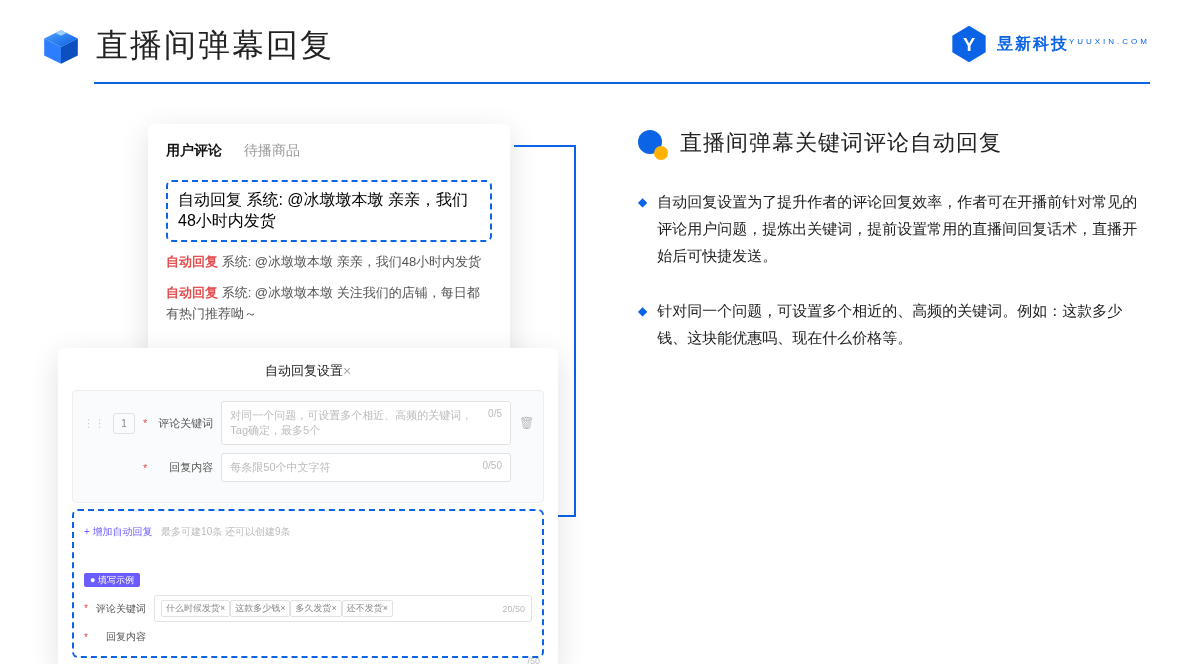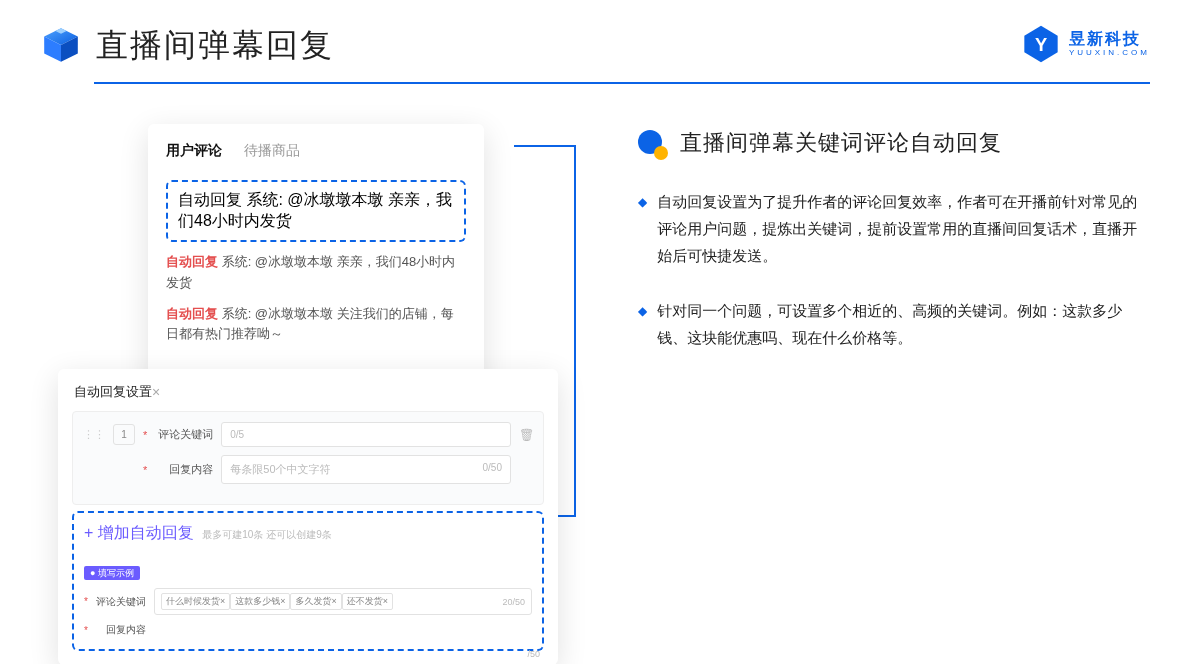--- a/index.html
+++ b/index.html
@@ -1,49 +1,49 @@
 <!DOCTYPE html>
 <html><head>
 <meta charset="utf-8">
 <style>
 *{box-sizing:border-box;margin:0;padding:0;font-family:"Microsoft YaHei","PingFang SC",sans-serif}
 body{width:1180px;height:664px;background:#fff;position:relative;overflow:hidden}
-.header{display:flex;align-items:flex-start;padding:24px 40px 14px 40px}
+.header{display:flex;align-items:flex-end;padding:24px 40px 14px 40px}
 .header-icon{width:42px;height:42px;margin-right:14px;display:flex;align-items:center;justify-content:center}
 .header-icon svg{width:42px;height:42px}
 .header-title{font-size:32px;font-weight:500;color:#222;letter-spacing:2px}
 .brand{position:absolute;right:30px;top:24px;display:flex;align-items:center}
 .brand-icon{width:40px;height:40px;display:flex;align-items:center;justify-content:center}
-.brand-text{margin-left:8px;display:flex;flex-direction:column;justify-content:center}
+.brand-text{margin-left:8px;display:flex;flex-direction:row;justify-content:center}
 .brand-cn{font-size:16px;font-weight:700;color:#0b63e6;letter-spacing:2px;line-height:1}
 .brand-en{font-size:8px;color:#0b63e6;letter-spacing:3px;margin-top:1px}
 .underline{height:2px;background:#0b63e6;margin:0 30px 0 94px}
 .content{display:flex;padding:40px 30px 20px 58px}
 .left{width:510px;position:relative}
-.panel1{background:#fff;border-radius:6px;box-shadow:0 8px 30px rgba(0,0,0,0.12);width:336px;margin-left:90px;padding:18px 18px 40px 18px}
+.panel1{background:#fff;border-radius:6px;box-shadow:0 8px 30px rgba(0,0,0,0.12);width:362px;margin-left:90px;padding:18px 18px 40px 18px}
 .tabs{display:flex;gap:22px;font-size:14px;padding-bottom:14px}
 .tab-active{font-weight:700;color:#111}
 .tab-inactive{color:#999}
 .msg{font-size:13px;color:#555;margin-top:10px;line-height:1.6}
 .msg .tag{color:#e44f4f;font-weight:600}
 .msg-highlight{border:2px dashed #0b63e6;border-radius:6px;padding:8px 10px;margin-top:6px}
 .panel2{background:#fff;border-radius:6px;box-shadow:0 8px 30px rgba(0,0,0,0.12);width:500px;position:relative;margin-top:-16px;padding:12px 14px 14px 14px}
-.p2-title{display:flex;justify-content:flex-start;align-items:center;font-size:13px;color:#222;padding:2px 2px 10px 2px}
+.p2-title{display:flex;justify-content:center;align-items:center;font-size:13px;color:#222;padding:2px 2px 10px 2px}
 .p2-close{color:#aaa;font-size:14px}
 .row{display:flex;align-items:center;font-size:11px;margin-bottom:8px;gap:8px}
 .row .dot{color:#e44f4f}
 .row .lbl{color:#555;width:58px;text-align:right}
 .row .input{flex:1;border:1px solid #e2e2e2;border-radius:3px;padding:6px 8px;color:#bbb;background:#fff;display:flex;justify-content:space-between}
 .row .input .ct{color:#bbb}
 .row .input .cnt{color:#bbb;font-size:10px}
 .order{border:1px solid #e2e2e2;border-radius:3px;padding:4px 6px;font-size:10px;color:#888;width:22px;text-align:center}
 .trash{color:#bbb;font-size:12px;width:14px;text-align:center}
 .innerbox{background:#fafbfc;border:1px solid #eee;border-radius:4px;padding:10px 10px 12px 10px}
 .example-wrap{border:2px dashed #0b63e6;border-radius:6px;padding:10px 10px 12px 10px;margin-top:6px}
-.add-link{color:#6b5cff;font-size:16px;margin-bottom:12px;display:inline-block}
+.add-link{color:#6b5cff;font-size:10px;margin-bottom:24px;display:inline-block}
 .add-note{color:#bbb;font-size:10px;margin-left:4px}
 .badge{background:#6b5cff;color:#fff;font-size:9px;padding:2px 6px;border-radius:2px}
 .tag-chips{display:flex;flex-wrap:wrap}
 .chip{border:1px solid #e2e2e2;border-radius:2px;padding:1px 4px;font-size:9px;color:#888;background:#fff}
 .ex-row{display:flex;align-items:center;gap:8px;font-size:10px;margin-top:8px}
 .ex-row .lbl{color:#555;width:50px;text-align:right}
 .ex-row .field{flex:1;border:1px solid #e2e2e2;border-radius:3px;background:#fff;padding:4px 6px;display:flex;justify-content:space-between;align-items:center}
 .ex-row .field .cnt{color:#bbb;font-size:9px}
 .outer-cnt{position:absolute;right:18px;bottom:6px;font-size:9px;color:#bbb}
 .connector{position:absolute;left:455px;top:20px;width:80px;height:380px;pointer-events:none}
@@ -122,20 +122,21 @@
         <span>自动回复设置</span>
         <span class="p2-close">×</span>
       </div>
       <div class="innerbox">
         <div class="row">
           <span style="color:#ccc">⋮⋮</span>
           <span class="order">1</span>
           <span class="dot">*</span>
           <span class="lbl">评论关键词</span>
           <div class="input">
+            <span class="ct">对同一个问题，可设置多个相近、高频的关键词，Tag确定，最多5个</span>
             <span class="cnt">0/5</span>
           </div>
           <span class="trash">🗑</span>
         </div>
         <div class="row">
           <span style="width:22px"></span>
             <span style="width:22px"></span>
           <span class="dot">*</span>
           <span class="lbl">回复内容</span>
           <div class="input">

